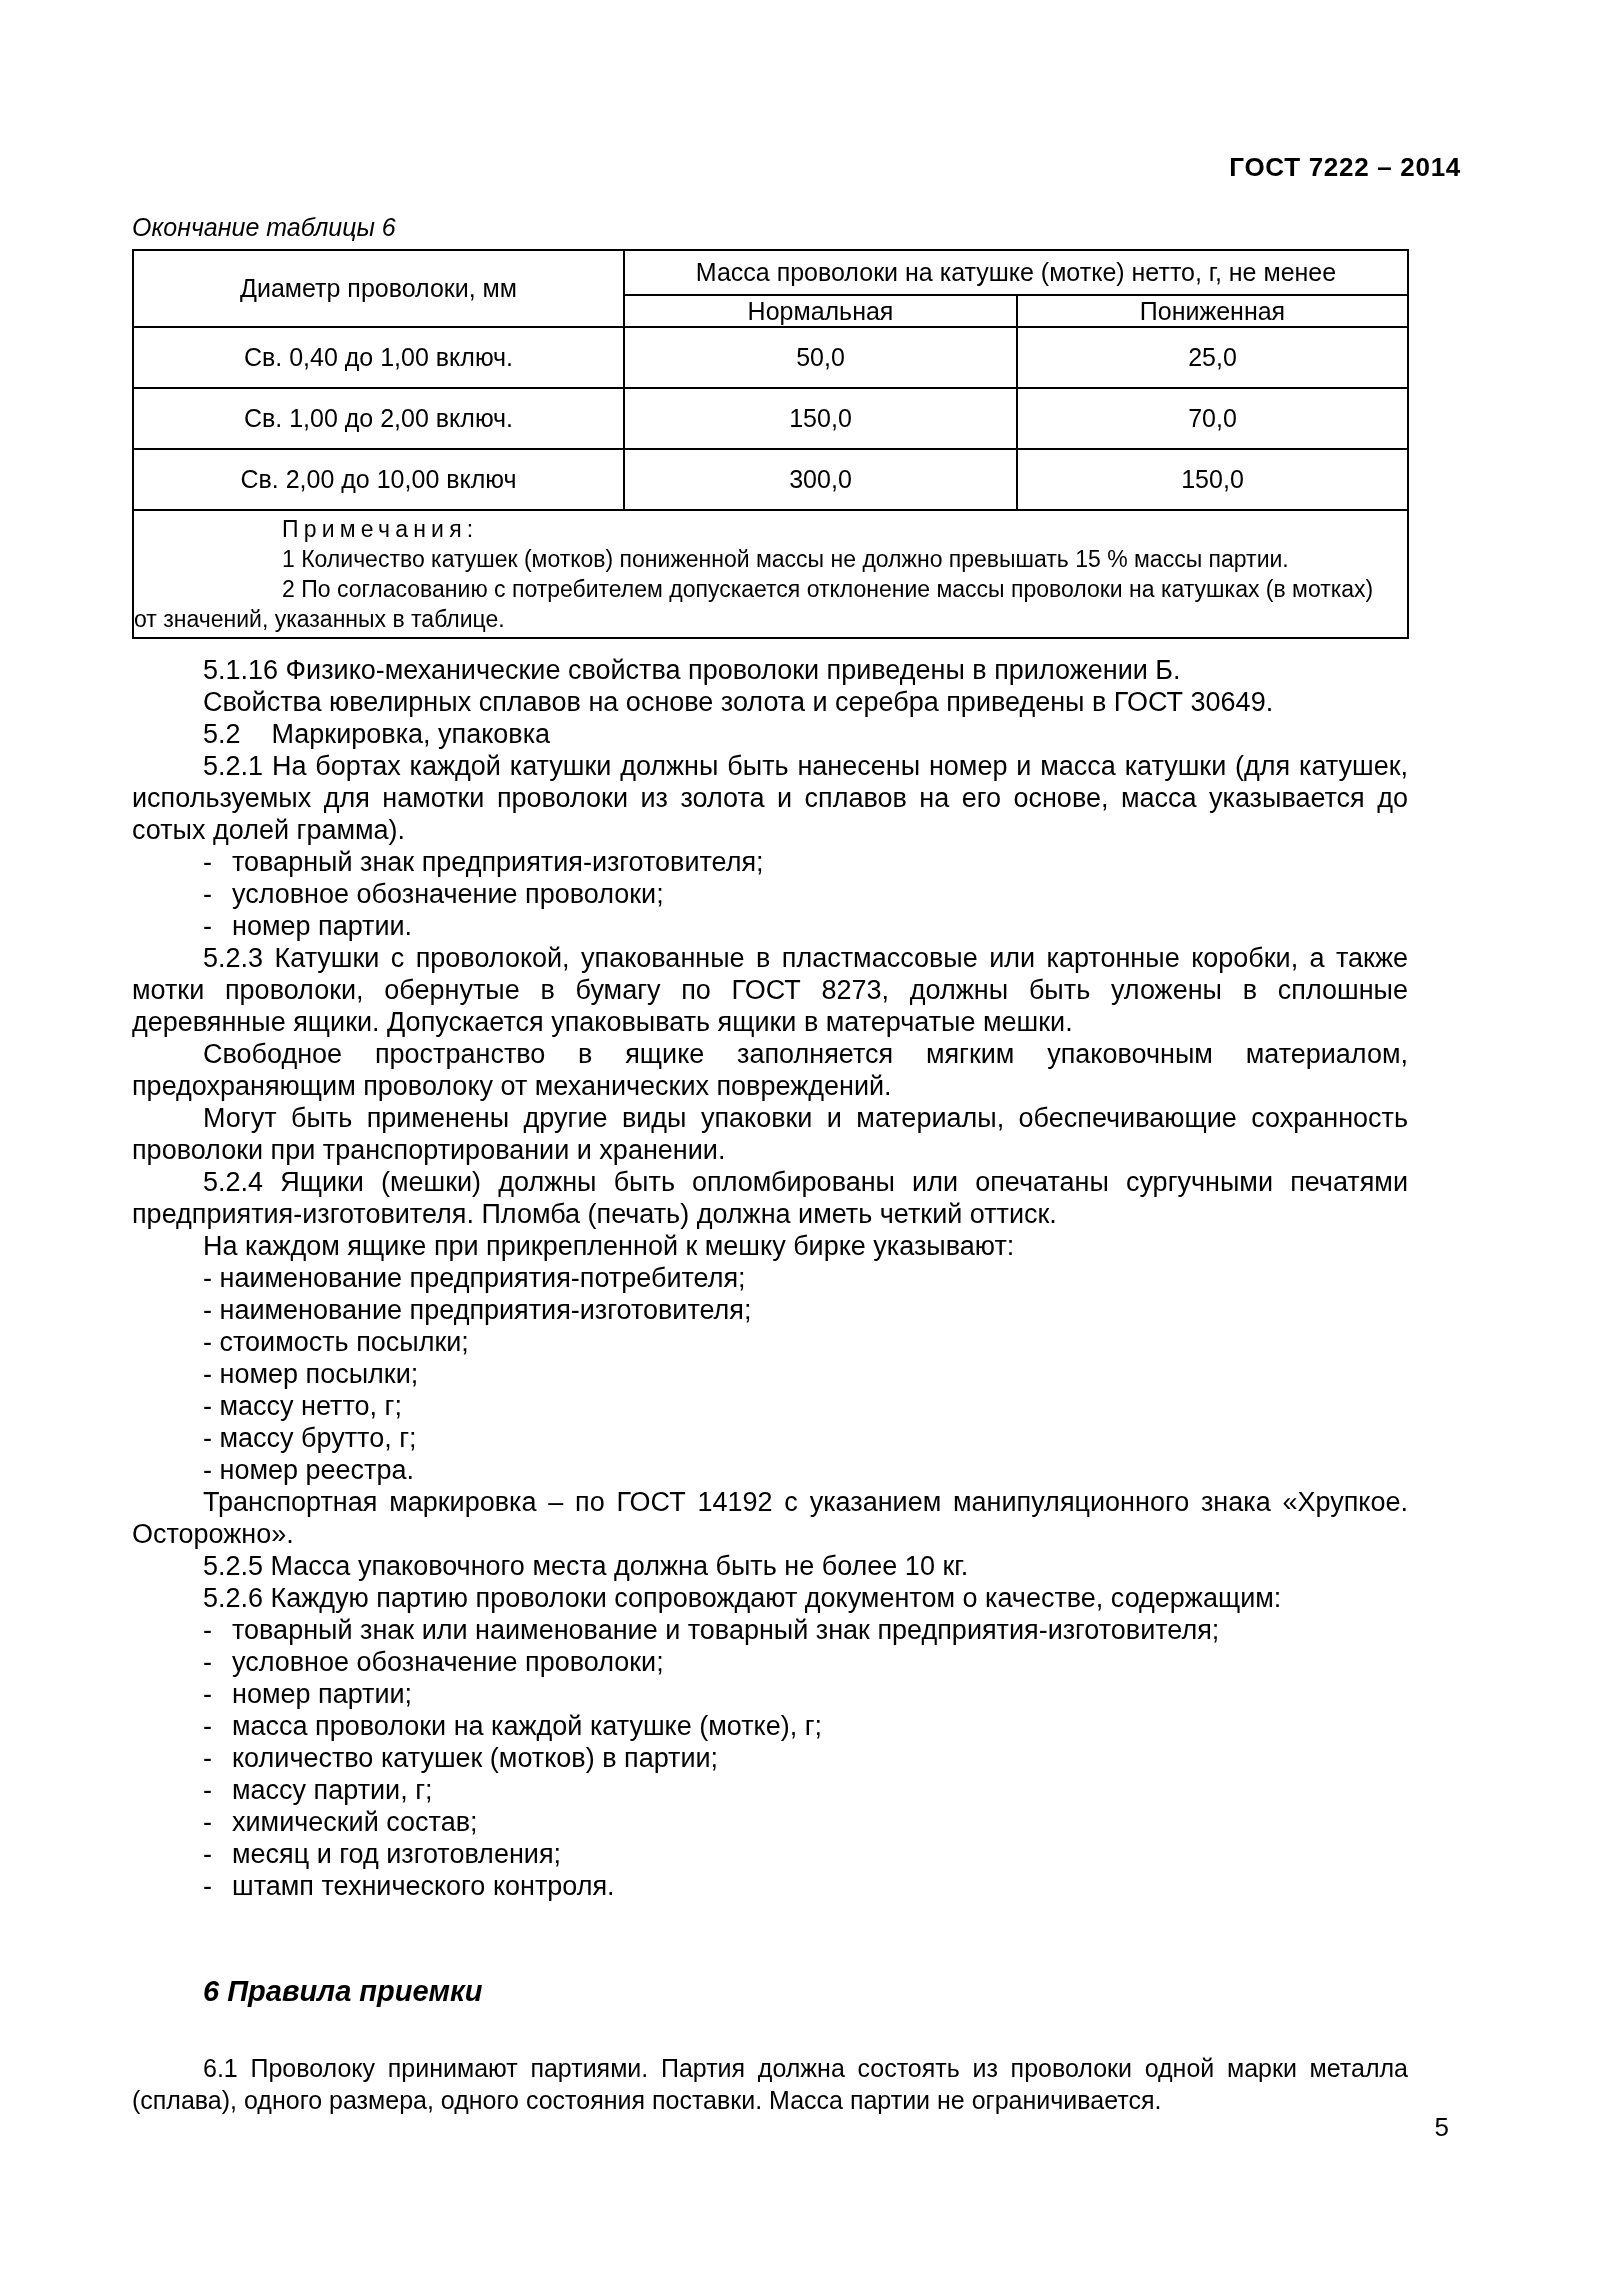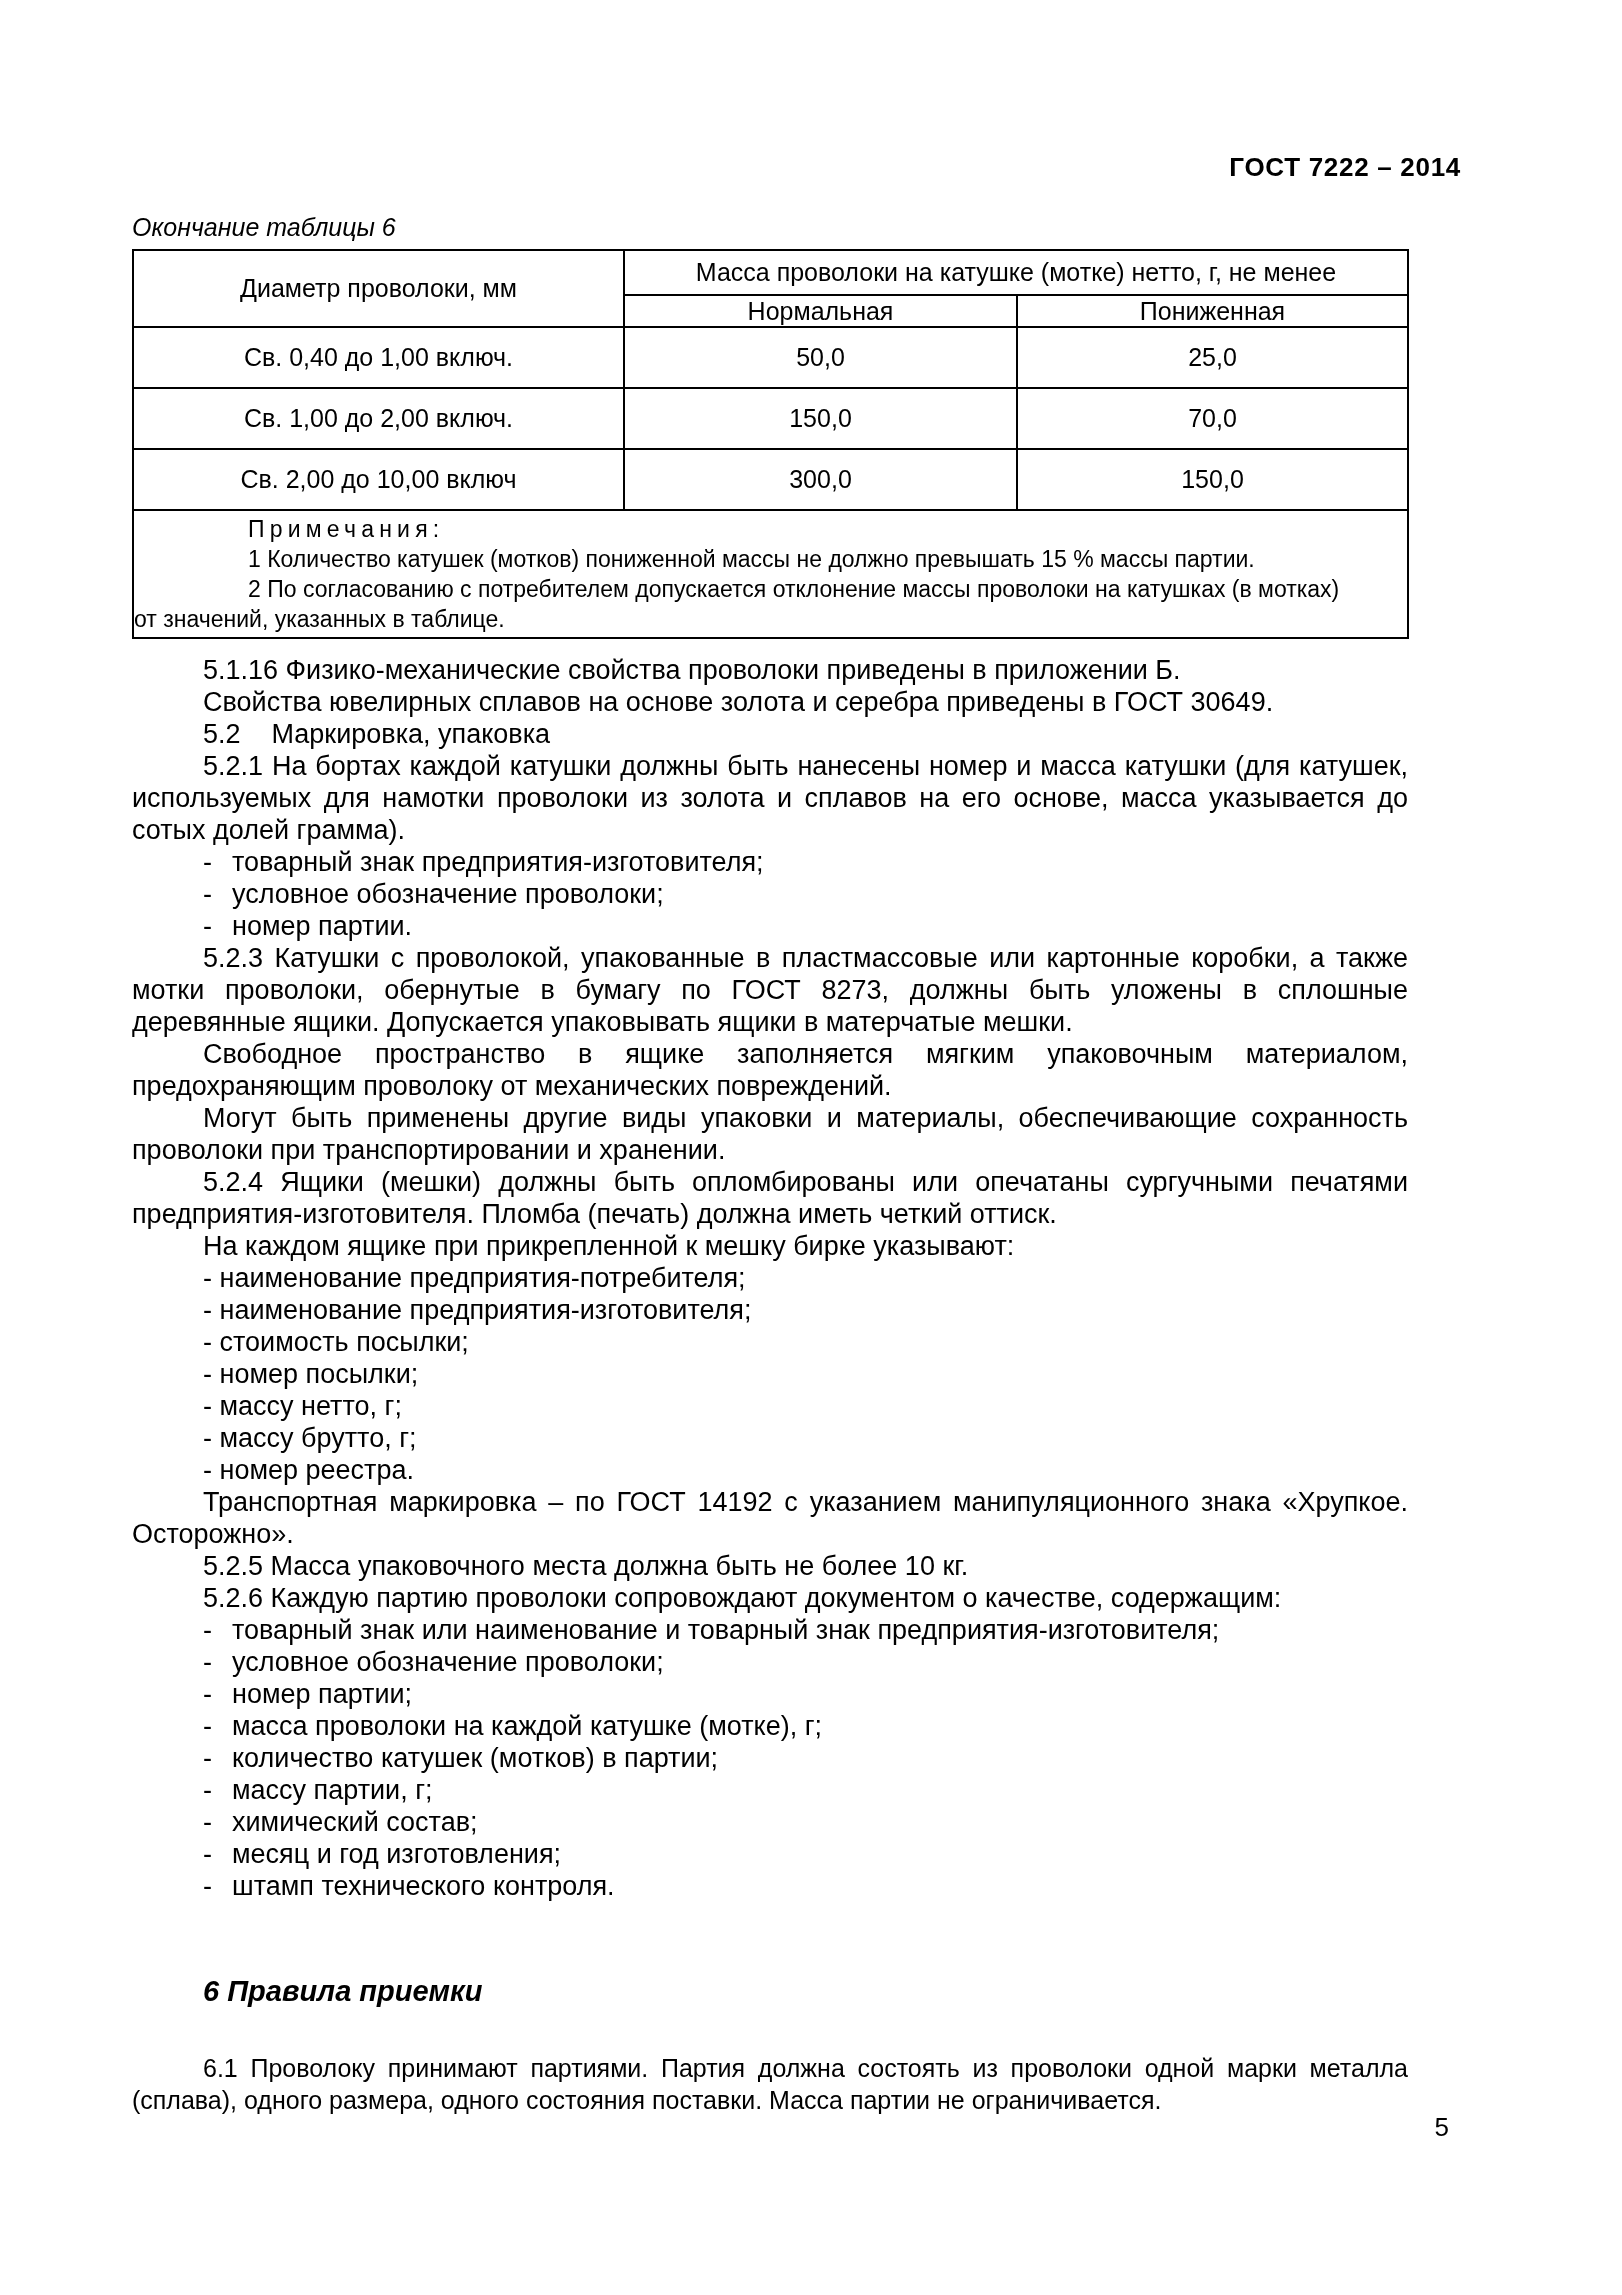--- a/index.html
+++ b/index.html
@@ -25,21 +25,21 @@
   }
   table.t6 th.h-main { height: 43px; }
   table.t6 th.h-sub { height: 30px; }
   table.t6 td.cell { height: 59px; border-radius: 21px; }
   table.t6 td.cell.c-diam { width: 489px; }
   table.t6 td.cell.c-norm { width: 391px; }
   table.t6 td.notes {
     text-align: left; padding: 2.6px 0 3.9px 0; line-height: 30px; font-size: 23px;
     border-left: 2px solid #000; border-right: 2px solid #000; border-bottom: 2px solid #000;
   }
-  .notes .ind { padding-left: 43px; }
+  .notes .ind { padding-left: 77px; }
   .notes .spaced { letter-spacing: 5.2px; }
   .body-text {
     position: absolute; left: 116px; top: 654px; width: 1276px;
     font-size: 27px; line-height: 32px;
   }
   .p { text-align: justify; text-align-last: left; }
   .ind { text-indent: 71px; }
   .ind-block { padding-left: 71px; }
   .li { padding-left: 71px; }
   .li .dash { display: inline-block; width: 29px; }

